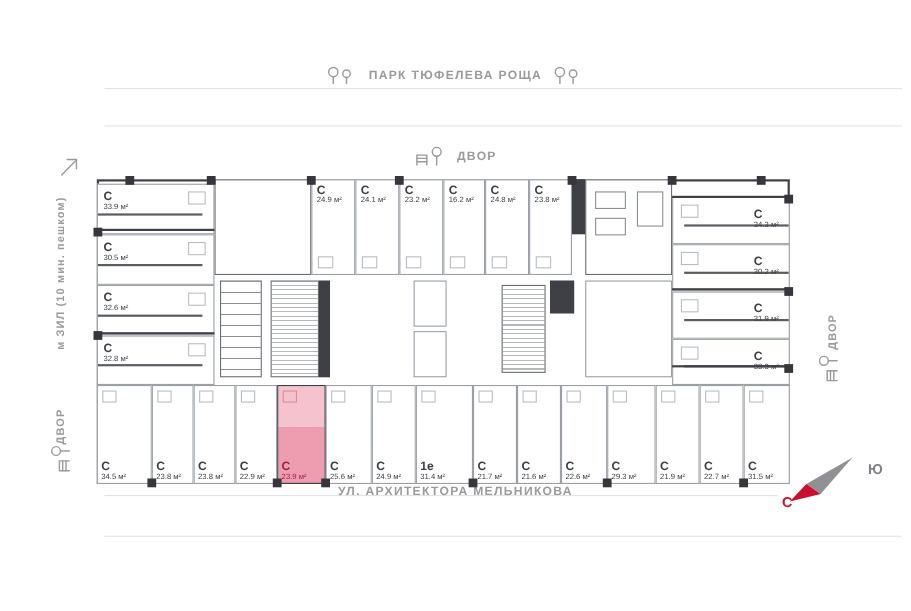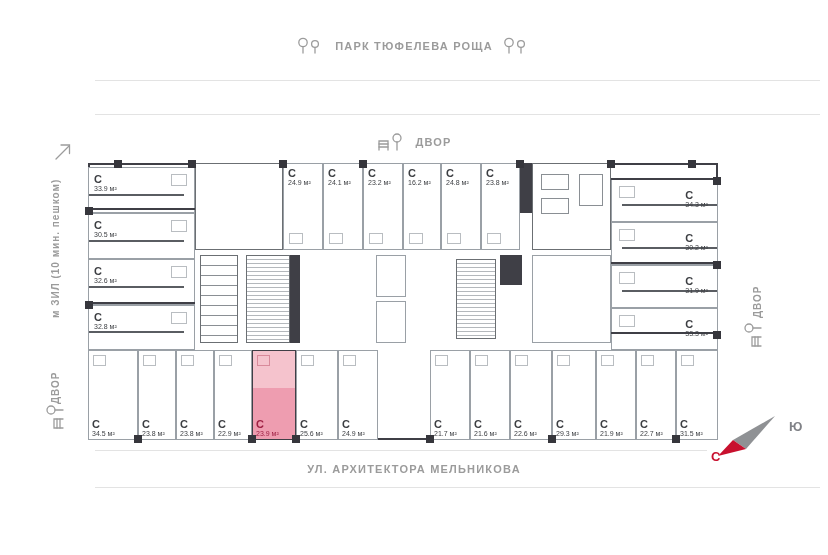--- a/index.html
+++ b/index.html
@@ -44,21 +44,21 @@
   .col{position:absolute;width:8px;height:8px;background:#36363c;z-index:4;}
   .bed{position:absolute;border:1px solid #8a8f94;background:#fff;}
   
   .compass-label{position:absolute;font-size:13px;font-weight:700;}
 </style>
 </head>
 <body>
 
 <div class="canvas">
 
-  <div class="band-label" style="top:37px;">
+  <div class="band-label" style="top:60px;">
     <svg width="30" height="17" viewBox="0 0 30 17">
       <circle class="icon-gray" cx="7" cy="5.5" r="4.2"></circle>
         <line class="icon-gray" x1="7" y1="9.7" x2="7" y2="16"></line>
       <circle class="icon-gray" cx="19" cy="7" r="3.4"></circle>
         <line class="icon-gray" x1="19" y1="10.4" x2="19" y2="16"></line>
     </svg>
     <span>ПАРК ТЮФЕЛЕВА РОЩА</span>
     <svg width="30" height="17" viewBox="0 0 30 17">
       <circle class="icon-gray" cx="7" cy="5.5" r="4.2"></circle>
         <line class="icon-gray" x1="7" y1="9.7" x2="7" y2="16"></line>
@@ -227,20 +227,26 @@
     <div class="unit b" style="left:208px;top:187px;width:42px;height:90px;">
       <div class="ulabel">
           <span class="t">С</span>
           <span class="a">25.6 м²</span>
         </div>
       </div>
     <div class="unit b" style="left:250px;top:187px;width:40px;height:90px;">
       <div class="ulabel">
           <span class="t">С</span>
           <span class="a">24.9 м²</span>
+        </div>
+      </div>
+    <div class="unit b" style="left:290px;top:187px;width:52px;height:90px;">
+      <div class="ulabel">
+          <span class="t">1е</span>
+          <span class="a">31.4 м²</span>
         </div>
       </div>
     <div class="unit b" style="left:342px;top:187px;width:40px;height:90px;">
       <div class="ulabel">
           <span class="t">С</span>
           <span class="a">21.7 м²</span>
         </div>
       </div>
     <div class="unit b" style="left:382px;top:187px;width:40px;height:90px;">
       <div class="ulabel">
@@ -315,21 +321,21 @@
     <div class="col" style="left:460px;top:272px;"></div>
     <div class="col" style="left:584px;top:272px;"></div>
     <div class="col" style="left:-3px;top:44px;"></div>
     <div class="col" style="left:-3px;top:138px;"></div>
     <div class="col" style="left:625px;top:14px;"></div>
     <div class="col" style="left:625px;top:98px;"></div>
     <div class="col" style="left:625px;top:168px;"></div>
   </div>
 
   <div class="hline" style="top:450px;left:95px;width:612px;"></div>
-  <div class="band-label" style="top:463px;">
+  <div class="band-label" style="top:441px;">
     <span>УЛ. АРХИТЕКТОРА МЕЛЬНИКОВА</span>
   </div>
   <div class="hline" style="top:487px;left:95px;width:725px;"></div>
 
   <svg style="position:absolute;left:715px;top:413px;" width="70" height="48" viewBox="0 0 70 48">
     <polygon points="60,3 18,27 31,36" fill="#8f9194"></polygon>
     <polygon points="3,43 31,36 18,27" fill="#c8102e"></polygon>
   </svg>
   <span class="compass-label" style="left:789px;top:419px;color:#808287;position:absolute;">Ю</span>
   <span class="compass-label" style="left:711px;top:449px;color:#c8102e;position:absolute;">С</span>

